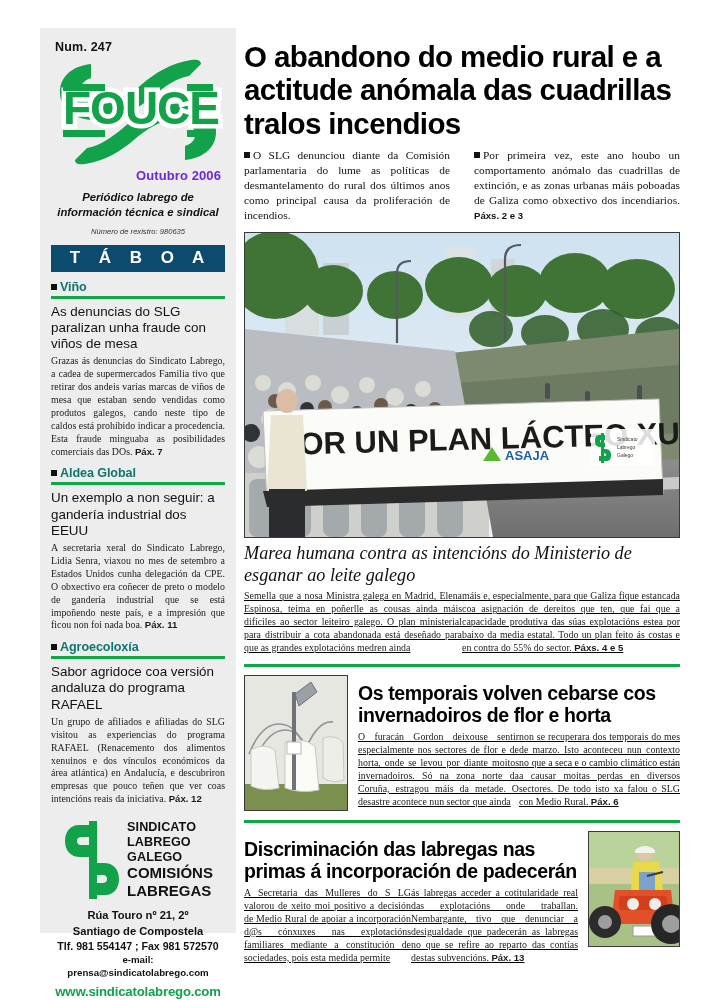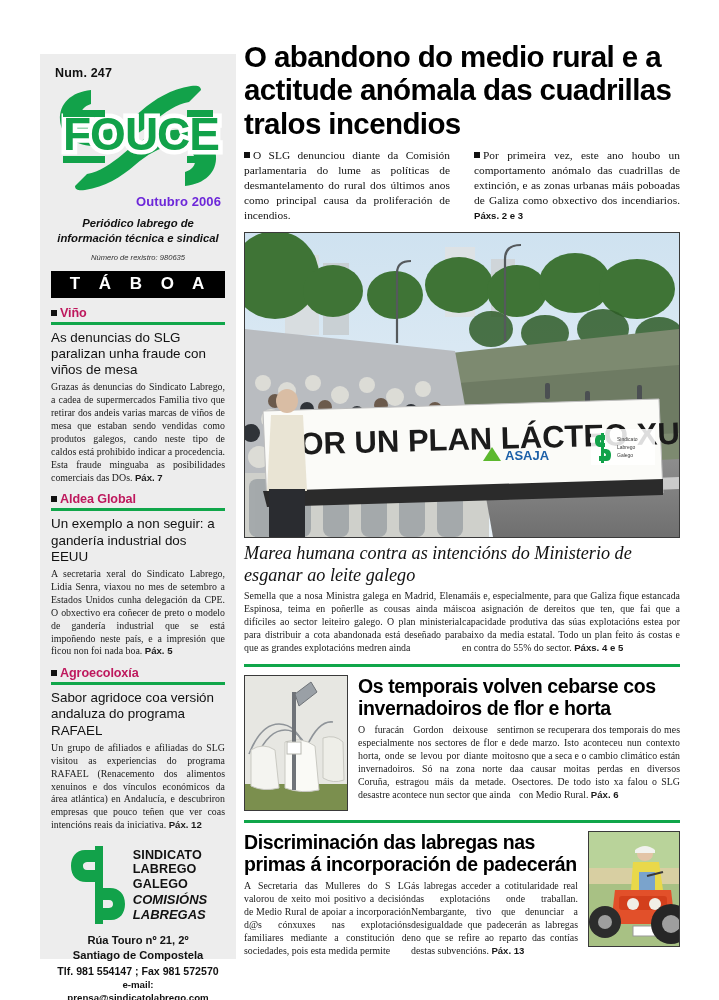--- a/index.html
+++ b/index.html
@@ -12,21 +12,21 @@
   #page {
     position: relative;
     width: 719px; height: 1000px;
     background: #ffffff;
     overflow: hidden;
   }
 
   
   #sidebar {
     position: absolute;
-    left: 40px; top: 54px;
+    left: 40px; top: 28px;
     width: 196px; height: 905px;
     background: #ededed;
     padding: 10px 11px 0 11px;
   }
   .issue-num {
     font-size: 12.5px;
     font-weight: bold;
     color: #111;
     letter-spacing: .2px;
     margin: 2px 0 4px 4px;
@@ -60,34 +60,34 @@
   .registry {
     text-align: center;
     font-style: italic;
     font-size: 7.6px;
     color: #333;
     margin: 7px 0 0 0;
   }
 
   .taboa-bar {
     margin: 9px 0 0 0;
-    background: #000000;
+    background: #0c4a6e;
     color: #ffffff;
     text-align: center;
     font-weight: bold;
     font-size: 17px;
     letter-spacing: 7px;
     padding: 3px 0 4px 5px;
   }
 
   .sect { margin-top: 8px; }
   .sect-head {
     font-size: 12.6px;
     font-weight: bold;
-    color: #be185d;
+    color: #0f766e;
     letter-spacing: -.1px;
   }
   .sect-head .bullet {
     display: inline-block;
     width: 6px; height: 6px;
     background: #111;
     margin-right: 3px;
     vertical-align: 1px;
   }
   .rule-double {
@@ -125,21 +125,21 @@
     align-items: center;
     justify-content: center;
     gap: 6px;
   }
   .slg-words {
     font-weight: bold;
     color: #111;
     line-height: 1.17;
   }
   .slg-words .big { font-size: 12.6px; letter-spacing: .1px; }
-  .slg-words .small { font-size: 13px; font-style: italic; }
+  .slg-words .small { font-size: 15px; }
 
   .contact {
     text-align: center;
     font-weight: bold;
     color: #111;
     margin-top: 9px;
     line-height: 1.36;
   }
   .contact .l1 { font-size: 11.2px; }
   .contact .l2 { font-size: 11.2px; }
@@ -203,20 +203,21 @@
     font-family: "Liberation Serif", serif;
     font-style: italic;
     font-size: 18.2px;
     line-height: 1.18;
     color: #111;
     margin: 5px 0 4px 0;
   }
   .two-cols {
     display: flex;
     gap: 0;
+    text-decoration: underline;
   }
   .two-cols .col {
     flex: 1;
     font-family: "Liberation Serif", serif;
     font-size: 9.9px;
     line-height: 1.30;
     text-align: justify;
     color: #1a1a1a;
   }
 
@@ -231,21 +232,21 @@
     display: flex;
     gap: 10px;
   }
   .story-text { flex: 1; }
   h2.story-head {
     font-size: 19.5px;
     line-height: 1.15;
     font-weight: bold;
     letter-spacing: -.4px;
     color: #000;
-    margin: 0 0 5px 0;
+    margin: 7px 0 5px 0;
   }
   #photo-green { width: 104px; height: 136px; flex: 0 0 104px; }
   #photo-tractor { width: 92px; height: 116px; flex: 0 0 92px; }
 
   
   .scene { position: absolute; inset: 0; }
 </style>
 </head>
 <body>
 
@@ -293,21 +294,21 @@
       <div class="sect-title">As denuncias do SLG paralizan unha fraude con viños de mesa</div>
       <p class="sect-body"><span>Grazas ás denuncias do Sindicato Labrego, a cadea de supermercados Familia tivo que retirar dos andeis varias marcas de viños de mesa que estaban sendo vendidas como produtos galegos, cando neste tipo de caldos está prohibido indicar a procedencia. Esta fraude minguaba as posibilidades comerciais das DOs.</span> <span class="pag">Páx. 7</span></p>
     </div>
 
     <div class="sect">
       <div class="sect-head">
         <span class="bullet"></span><span>Aldea Global</span>
       </div>
       <div class="rule-double"></div>
       <div class="sect-title">Un exemplo a non seguir: a gandería industrial dos EEUU</div>
-      <p class="sect-body"><span>A secretaria xeral do Sindicato Labrego, Lidia Senra, viaxou no mes de setembro a Estados Unidos cunha delegación da CPE. O obxectivo era coñecer de preto o modelo de gandería industrial que se está impoñendo neste país, e a impresión que ficou non foi nada boa.</span> <span class="pag">Páx. 5</span></p>
+      <p class="sect-body"><span>A secretaria xeral do Sindicato Labrego, Lidia Senra, viaxou no mes de setembro a Estados Unidos cunha delegación da CPE. O obxectivo era coñecer de preto o modelo de gandería industrial que se está impoñendo neste país, e a impresión que ficou non foi nada boa.</span> <span class="pag">Páx. 11</span></p>
     </div>
 
     <div class="sect">
       <div class="sect-head">
         <span class="bullet"></span><span>Agroecoloxía</span>
       </div>
       <div class="rule-double"></div>
       <div class="sect-title">Sabor agridoce coa versión andaluza do programa RAFAEL</div>
       <p class="sect-body"><span>Un grupo de afiliados e afiliadas do SLG visitou as experiencias do programa RAFAEL (Renacemento dos alimentos xenuinos e dos vínculos económicos da área atlántica) en Andalucía, e descubriron empresas que pouco teñen que ver coas intencións reais da iniciativa.</span> <span class="pag">Páx. 12</span></p>
     </div>

